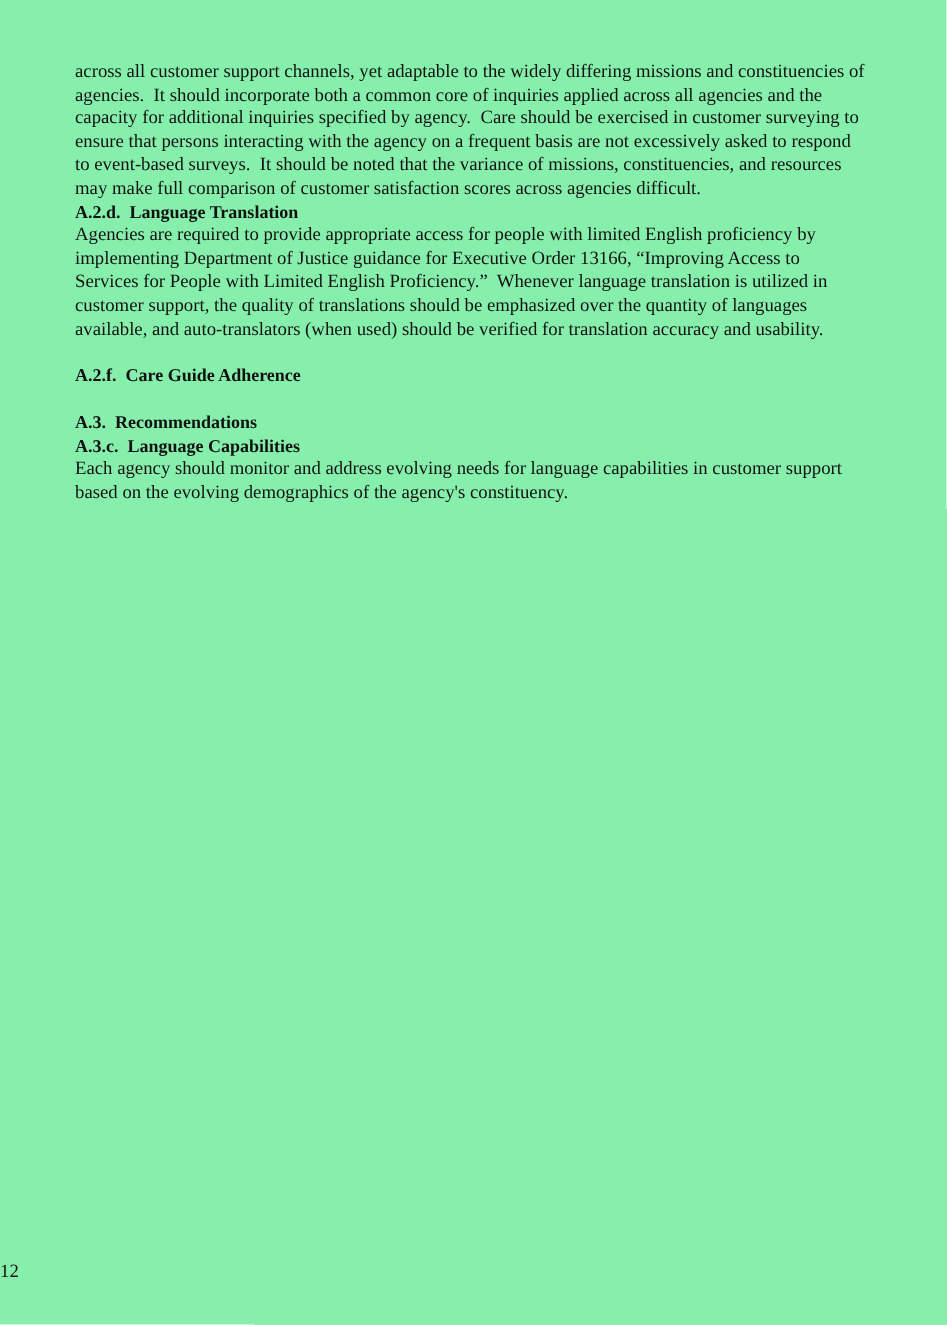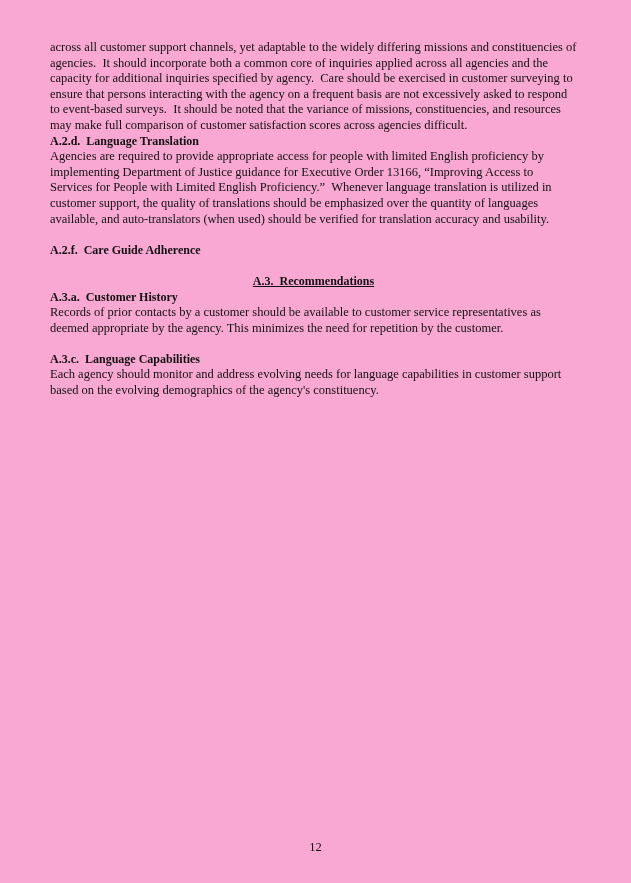--- a/index.html
+++ b/index.html
@@ -4,21 +4,21 @@
 <style>
   html, body {
     margin: 0;
     padding: 0;
     background: #ffffff;
   }
   .page {
     position: relative;
     width: 631px;
     height: 883px;
-    background: #f9a8d4;
+    background: #86efac;
     font-family: "Liberation Serif", "DejaVu Serif", serif;
     color: #111111;
     overflow: hidden;
   }
   .content {
     position: absolute;
     left: 50px;
     top: 40px;
     width: 527px;
   }
@@ -36,29 +36,27 @@
     text-align: left;
   }
   .heading {
     margin: 0;
     font-size: 12px;
     line-height: 15.6px;
     font-weight: bold;
     white-space: pre-wrap;
   }
   .heading.underlined {
-    text-decoration: underline;
-    text-align: center;
   }
   .page-number {
     position: absolute;
     left: 0;
     right: 0;
     top: 840px;
-    text-align: center;
+    text-align: left;
     font-size: 12.5px;
     line-height: 15.6px;
   }
 </style>
 </head>
 <body>
 
 <div class="page">
   <div class="content">
 
@@ -70,24 +68,20 @@
     </section>
 
 
     <section class="block">
       <h3 class="heading">A.2.f.  Care Guide Adherence</h3>
     </section>
 
     <h2 class="heading underlined block">A.3.  Recommendations</h2>
 
 
-    <section class="block">
-      <h3 class="heading">A.3.a.  Customer History</h3>
-      <p class="body-text">Records of prior contacts by a customer should be available to customer service representatives as deemed appropriate by the agency. This minimizes the need for repetition by the customer.</p>
-    </section>
 
 
     <section class="block">
       <h3 class="heading">A.3.c.  Language Capabilities</h3>
       <p class="body-text">Each agency should monitor and address evolving needs for language capabilities in customer support based on the evolving demographics of the agency's constituency.</p>
     </section>
 
     <section class="block">
     </section>
 

